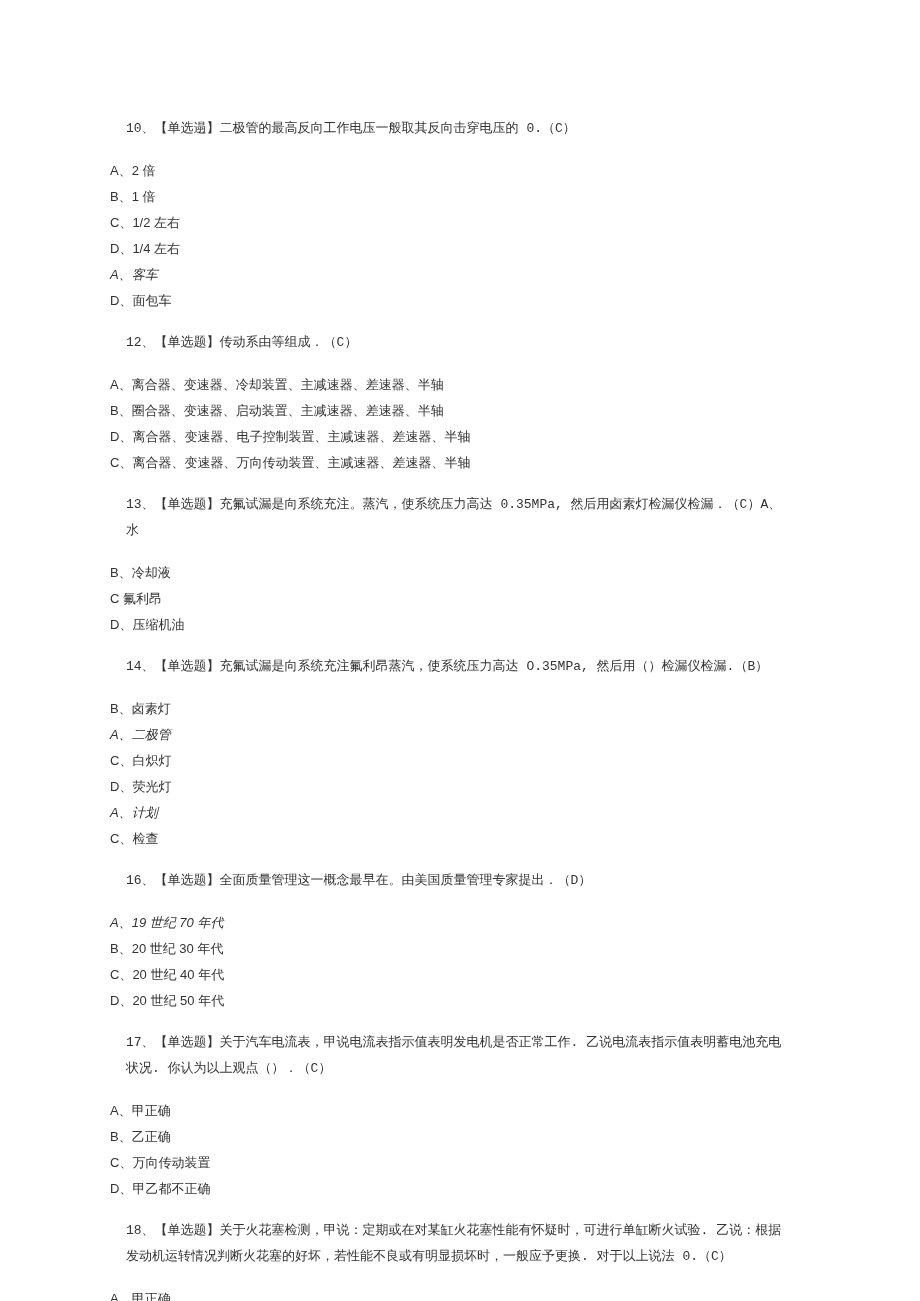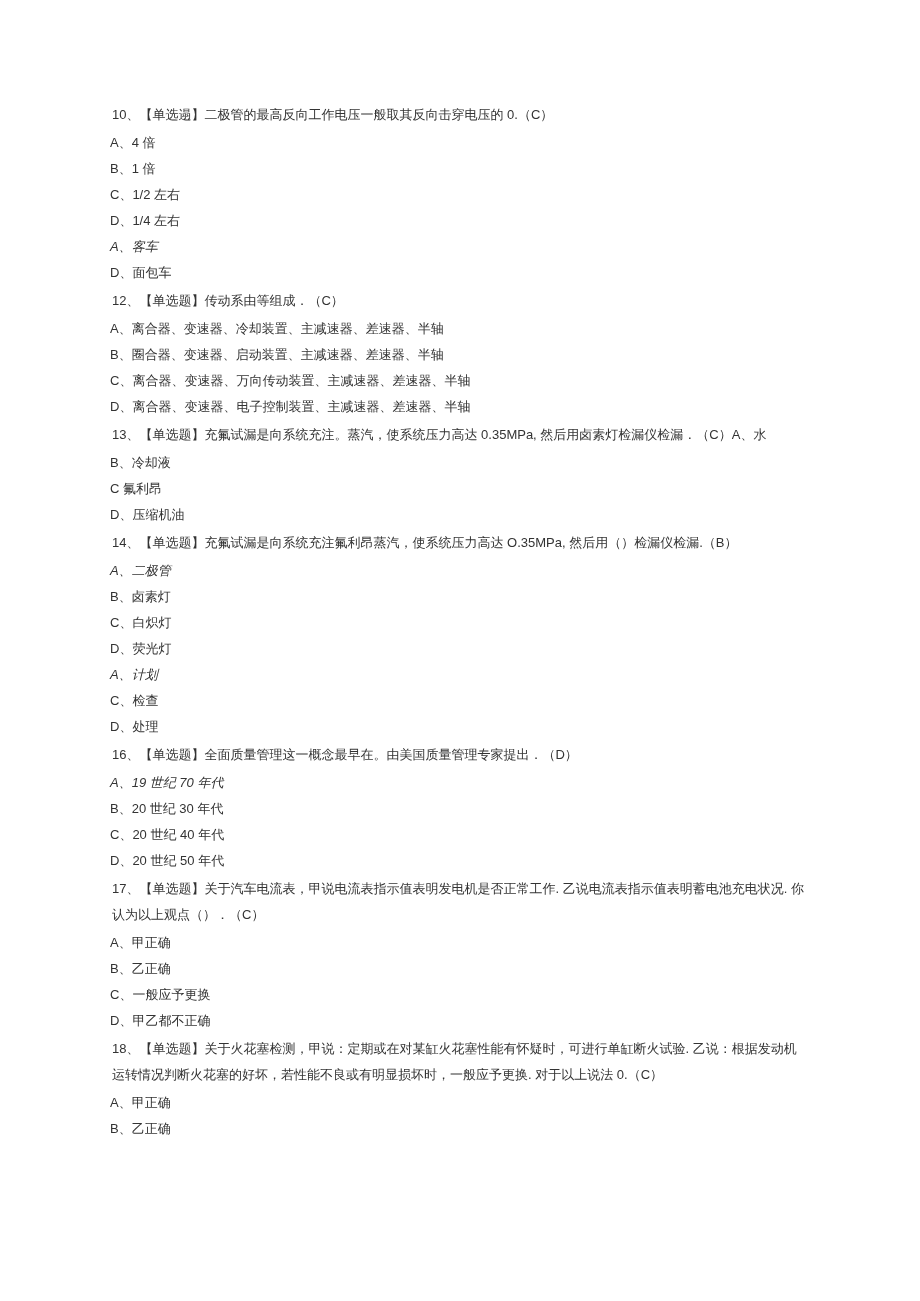--- a/index.html
+++ b/index.html
@@ -10,86 +10,86 @@
       background: #fff;
       margin: 0;
       padding: 100px 110px 60px 110px;
       width: 920px;
       box-sizing: border-box;
     }
     .question {
       margin-bottom: 0;
     }
     .q-text {
-      margin: 2px;
+      margin: 16px;
+      font-family: Liberation Mono, monospace;
     }
     .option {
       margin: 0;
     }
   </style>
 </head>
 <body>
 
 <div>
 
   <div class="question">
     <p class="q-text"><span>10、</span><span>【单选遢】</span><span>二极管的最高反向工作电压一般取其反向击穿电压的 0.（C）</span></p>
-    <p class="option">A、4 倍</p>
+    <p class="option">A、2 倍</p>
     <p class="option">B、1 倍</p>
     <p class="option">C、1/2 左右</p>
     <p class="option">D、1/4 左右</p>
   </div>
 
   <div class="question">
     <p class="option"><i>A、客车</i></p>
     <p class="option">D、面包车</p>
   </div>
 
   <div class="question">
     <p class="q-text"><span>12、</span><span>【单选题】</span><span>传动系由等组成．（C）</span></p>
     <p class="option">A、离合器、变速器、冷却装置、主减速器、差速器、半轴</p>
     <p class="option">B、圈合器、变速器、启动装置、主减速器、差速器、半轴</p>
+    <p class="option">D、离合器、变速器、电子控制装置、主减速器、差速器、半轴</p>
     <p class="option">C、离合器、变速器、万向传动装置、主减速器、差速器、半轴</p>
-    <p class="option">D、离合器、变速器、电子控制装置、主减速器、差速器、半轴</p>
   </div>
 
   <div class="question">
     <p class="q-text"><span>13、</span><span>【单选题】</span><span>充氟试漏是向系统充注。蒸汽，使系统压力高达 0.35MPa, 然后用卤素灯检漏仪检漏．（C）A、水</span></p>
     <p class="option">B、冷却液</p>
     <p class="option">C 氟利昂</p>
     <p class="option">D、压缩机油</p>
   </div>
 
   <div class="question">
     <p class="q-text"><span>14、</span><span>【单选题】</span><span>充氟试漏是向系统充注氟利昂蒸汽，使系统压力高达 O.35MPa, 然后用（）检漏仪检漏.（B）</span></p>
+    <p class="option">B、卤素灯</p>
     <p class="option"><i>A、二极管</i></p>
-    <p class="option">B、卤素灯</p>
     <p class="option">C、白炽灯</p>
     <p class="option">D、荧光灯</p>
   </div>
 
   <div class="question">
     <p class="option"><i>A、计划</i></p>
     <p class="option">C、检查</p>
-    <p class="option">D、处理</p>
   </div>
 
   <div class="question">
     <p class="q-text"><span>16、</span><span>【单选题】</span><span>全面质量管理这一概念最早在。由美国质量管理专家提出．（D）</span></p>
     <p class="option"><i>A、19 世纪 70 年代</i></p>
     <p class="option">B、20 世纪 30 年代</p>
     <p class="option">C、20 世纪 40 年代</p>
     <p class="option">D、20 世纪 50 年代</p>
   </div>
 
   <div class="question">
     <p class="q-text"><span>17、</span><span>【单选题】</span><span>关于汽车电流表，甲说电流表指示值表明发电机是否正常工作. 乙说电流表指示值表明蓄电池充电状况. 你认为以上观点（）．（C）</span></p>
     <p class="option">A、甲正确</p>
     <p class="option">B、乙正确</p>
-    <p class="option">C、一般应予更换</p>
+    <p class="option">C、万向传动装置</p>
     <p class="option">D、甲乙都不正确</p>
   </div>
 
   <div class="question">
     <p class="q-text"><span>18、</span><span>【单选题】</span><span>关于火花塞检测，甲说：定期或在对某缸火花塞性能有怀疑时，可进行单缸断火试验. 乙说：根据发动机运转情况判断火花塞的好坏，若性能不良或有明显损坏时，一般应予更换. 对于以上说法 0.（C）</span></p>
     <p class="option">A、甲正确</p>
     <p class="option">B、乙正确</p>
   </div>
 
 </div>

